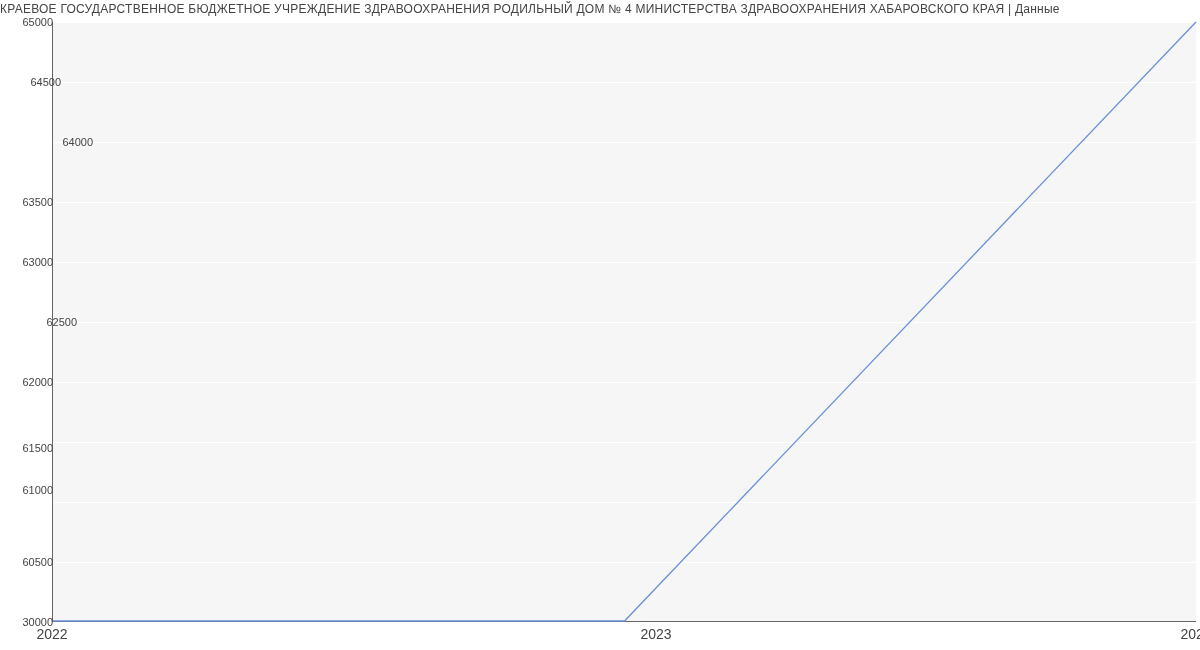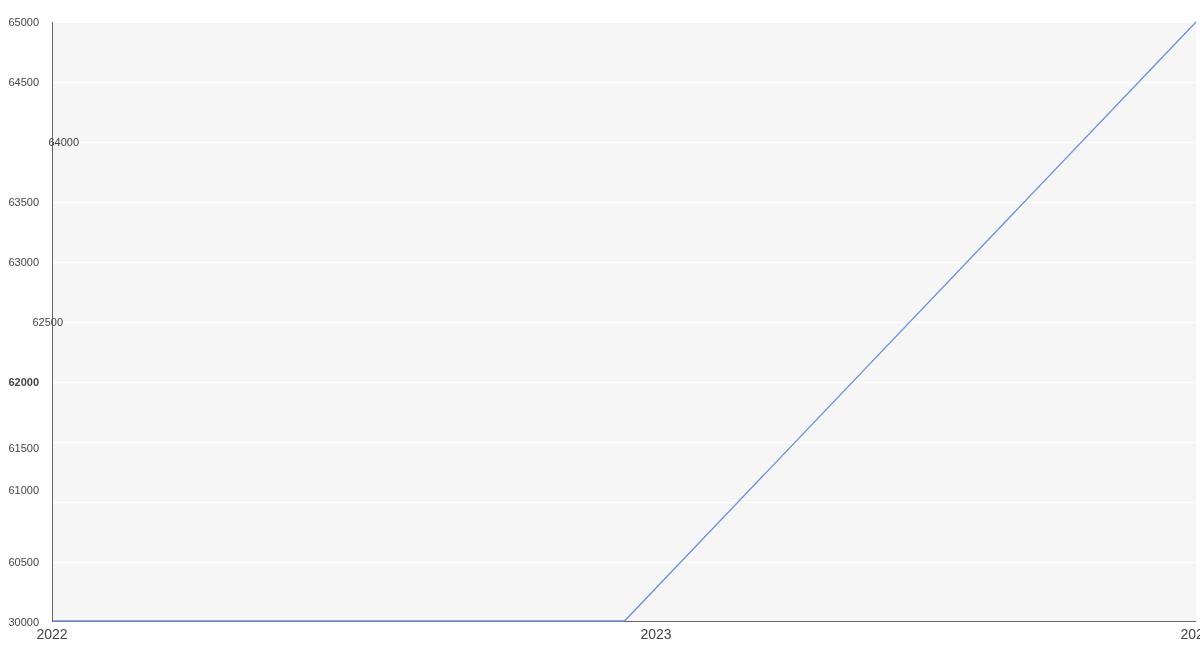--- a/index.html
+++ b/index.html
@@ -34,21 +34,21 @@
   .grid-line {
     position: absolute;
     left: 0;
     right: 0;
     border-top: 1px solid #fff;
     height: 0;
   }
   .y-tick {
     position: absolute;
     left: 0;
-    width: 39px;
+    width: 53px;
     text-align: right;
     font-size: 11px;
     color: #444;
     transform: translateY(-50%);
   }
   .x-tick {
     position: absolute;
     bottom: 8px;
     font-size: 14px;
     color: #444;
@@ -59,20 +59,21 @@
     inset: 0;
     width: 100%;
     height: 100%;
     overflow: visible;
   }
 </style>
 </head>
 <body>
 
 <div class="wrap">
+  <div class="title">КРАЕВОЕ ГОСУДАРСТВЕННОЕ БЮДЖЕТНОЕ УЧРЕЖДЕНИЕ ЗДРАВООХРАНЕНИЯ РОДИЛЬНЫЙ ДОМ № 4 МИНИСТЕРСТВА ЗДРАВООХРАНЕНИЯ ХАБАРОВСКОГО КРАЯ | Данные</div>
 
   <div class="plot" id="plot">
     <div class="grid-line" style="top: 600px;"></div>
       <div class="grid-line" style="top: 540px;"></div>
       <div class="grid-line" style="top: 480px;"></div>
       <div class="grid-line" style="top: 420px;"></div>
       <div class="grid-line" style="top: 360px;"></div>
       <div class="grid-line" style="top: 300px;"></div>
       <div class="grid-line" style="top: 240px;"></div>
       <div class="grid-line" style="top: 180px;"></div>
@@ -82,26 +83,26 @@
       <svg class="series" id="series" preserveAspectRatio="none" viewBox="0 0 1144 600">
         <polyline points="0,600 572,600 1144,0" fill="none" stroke="#6a8fd8" stroke-width="1.3" vector-effect="non-scaling-stroke"></polyline>
       </svg>
   </div>
 
   <div id="y-ticks">
       <div class="y-tick" style="top: 622px;">30000</div>
       <div class="y-tick" style="top: 562px;">60500</div>
       <div class="y-tick" style="top: 490px;">61000</div>
       <div class="y-tick" style="top: 448px;">61500</div>
-      <div class="y-tick" style="top: 382px; font-weight: bold;">62000</div>
+      <div class="y-tick" style="top: 382px;">62000</div>
       <div class="y-tick" style="top: 322px; padding-left: 24px;">62500</div>
       <div class="y-tick" style="top: 262px;">63000</div>
       <div class="y-tick" style="top: 202px;">63500</div>
       <div class="y-tick" style="top: 142px; padding-left: 40px;">64000</div>
-      <div class="y-tick" style="top: 82px;">64500</div>
+      <div class="y-tick" style="top: 82px; margin-left: 8px;">64500</div>
       <div class="y-tick" style="top: 22px;">65000</div>
     </div>
   <div id="x-ticks">
       <div class="x-tick" style="left: 52px;">2022</div>
       <div class="x-tick" style="left: 624px; margin-left: 32px;">2023</div>
       <div class="x-tick" style="left: 1196px;">2024</div>
     </div>
 </div>
 
 </body></html>

